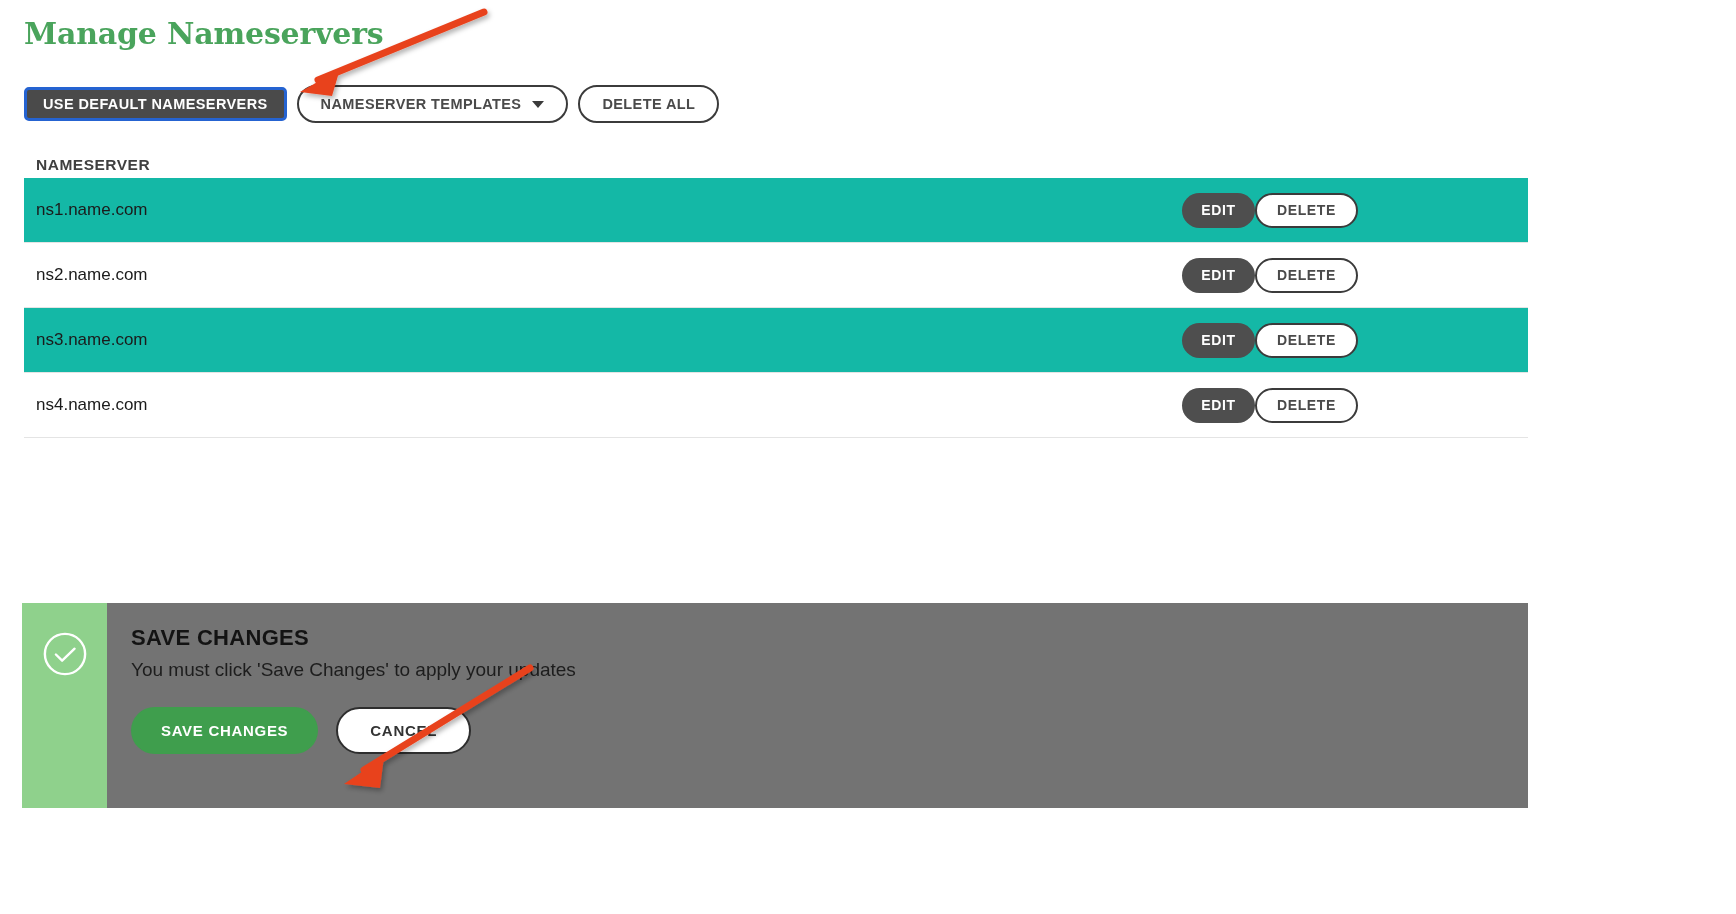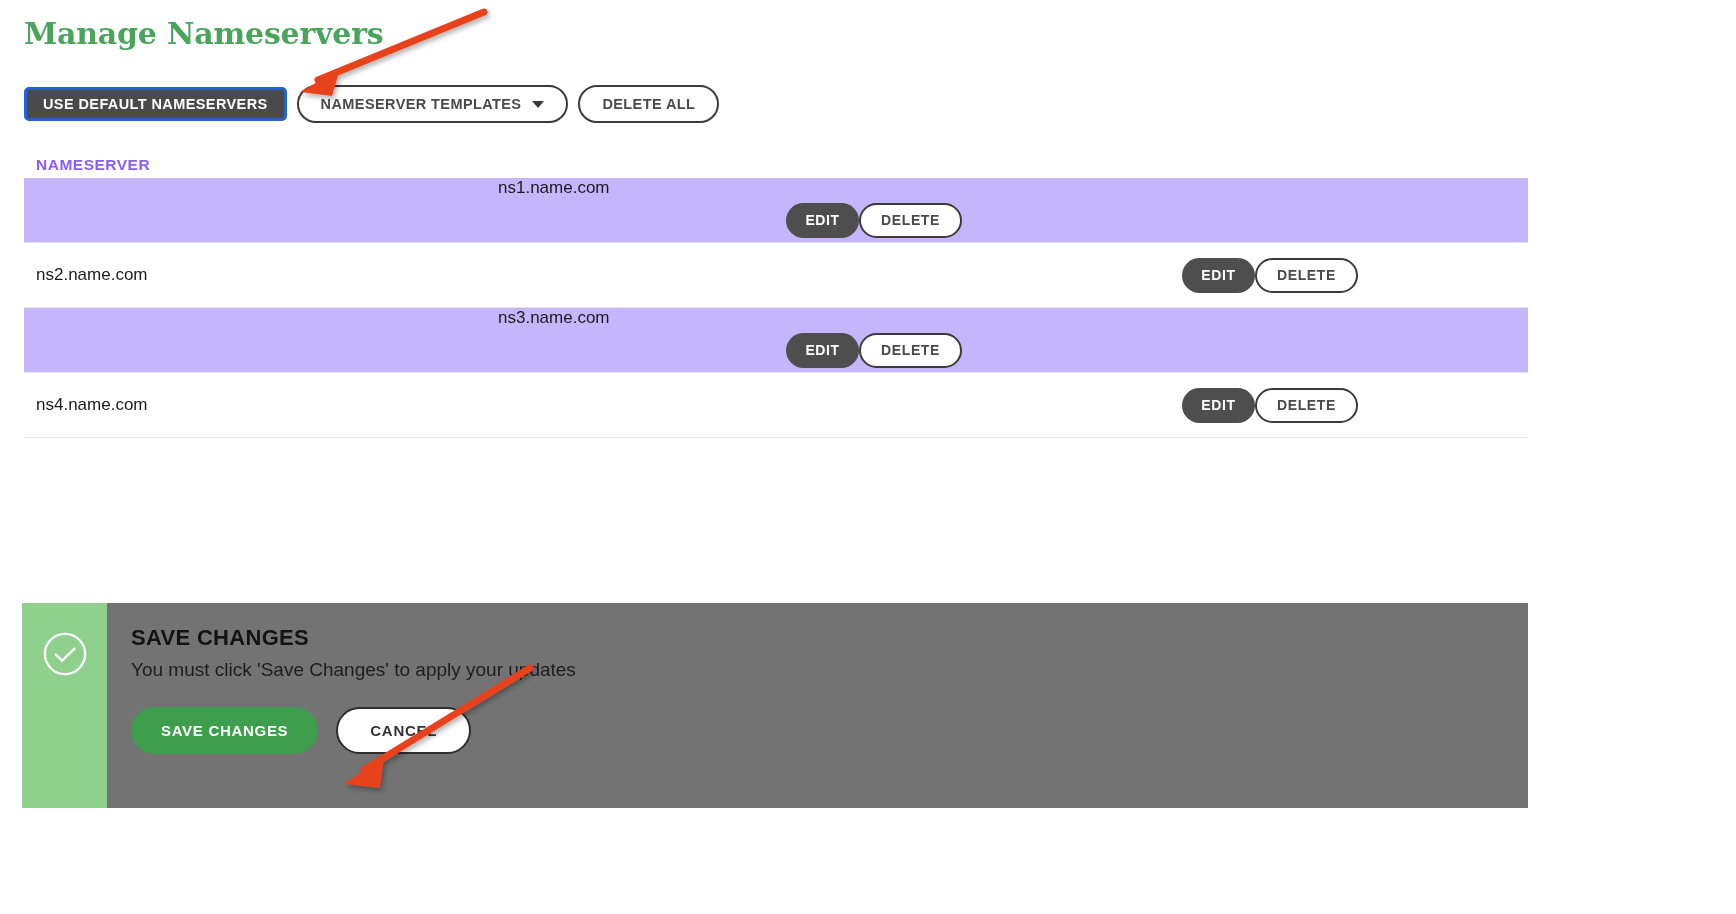--- a/index.html
+++ b/index.html
@@ -89,33 +89,33 @@
   .thead {
     display: flex;
     align-items: flex-end;
     height: 38px;
     padding-bottom: 4px;
   }
   .th {
     font-weight: bold;
     font-size: 15.5px;
     letter-spacing: 0.5px;
-    color: #8b5cf6;
+    color: #404040;
   }
   .col-ns   { width: 776px; padding-left: 12px; }
   .col-cr   { width: 382px; }
   .col-act  { flex: 1; }
 
   .trow {
     display: flex;
     align-items: center;
     height: 65px;
     border-bottom: 1px solid #e4e4e4;
   }
-  .trow.alt { background: #c4b5fd; flex-direction: column; }
+  .trow.alt { background: #14b8a6; }
   .trow.plain { background: #ffffff; }
   .cell-ns {
     width: 776px;
     padding-left: 12px;
     font-size: 17px;
     color: #1b1b1b;
   }
   .cell-cr { width: 382px; }
   .cell-act {
     flex: 1;

